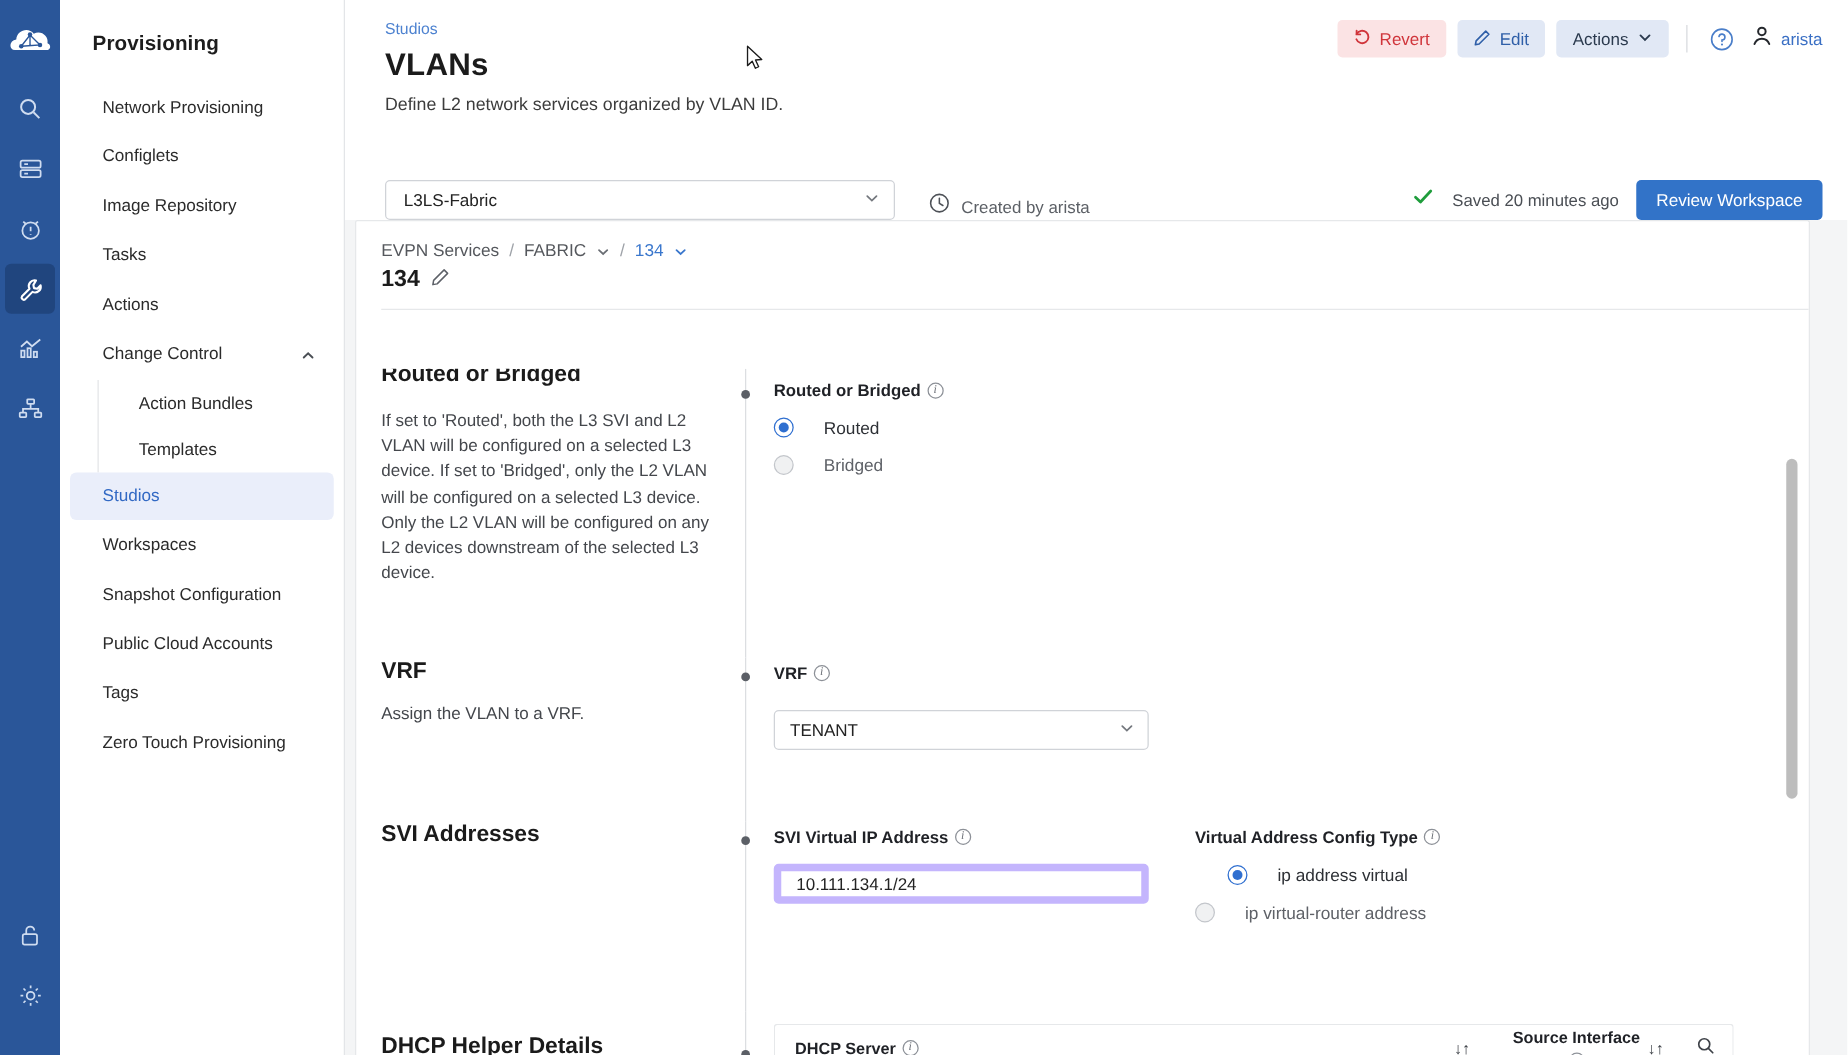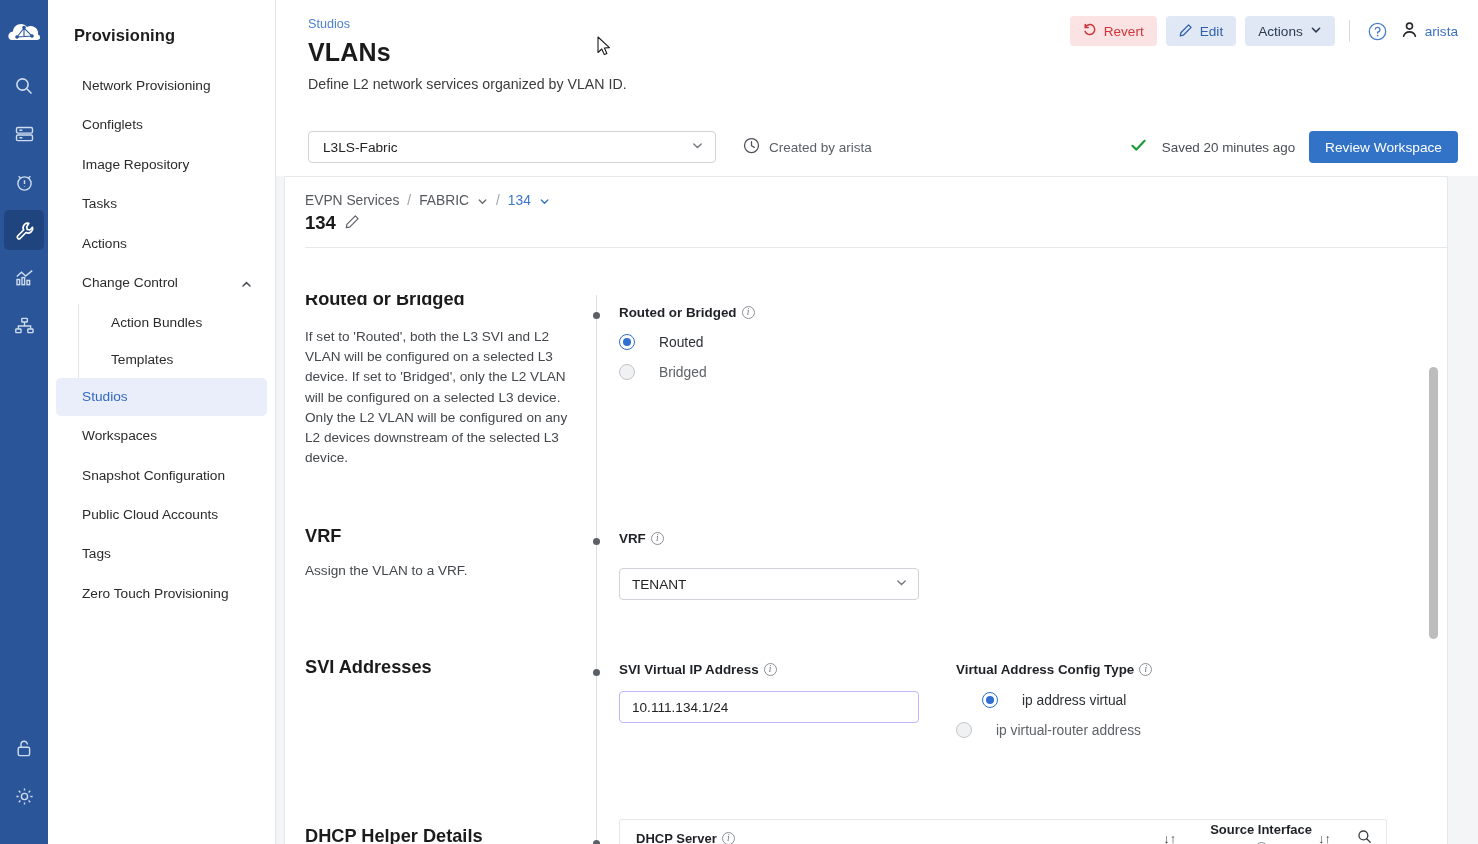--- a/index.html
+++ b/index.html
@@ -95,21 +95,21 @@
   .btn-edit   { background: #e1e8f5; color: #2f5fa8; }
   .btn-actions{ background: #e1e8f5; color: #2b3a4e; }
   .divider-v { width: 1px; height: 22px; background: #d7dade; margin: 0 5px; }
   .icon-btn { background: transparent; border: none; cursor: pointer; display: flex; align-items: center; padding: 0 3px;}
   .user-wrap { display: flex; align-items: center; gap: 6px; cursor: pointer; }
   .user-name { font-size: 13.6px; color: #3a6fc4; }
 
   
   .wsbar {
     height: 58px; flex: 0 0 58px;
-    display: flex; align-items: center;
+    display: flex; align-items: flex-end;
     padding: 0 20px 0 32px;
     position: relative;
   }
   .ws-select {
     width: 408px; height: 32px; border: 1px solid #d0d3d8; border-radius: 4px;
     background: #fff; display: flex; align-items: center; justify-content: space-between;
     padding: 0 11px 0 14px; font-size: 13.7px; color: #232323; cursor: pointer;
   }
   .ws-meta { display: flex; align-items: center; gap: 9px; margin-left: 27px; }
   .ws-meta-text { font-size: 13.5px; color: #5c6066; }
@@ -174,21 +174,21 @@
   .radio-label { font-size: 13.8px; color: #2d3035; }
   .radio-label.dim { color: #5e6167; }
 
   .select-box {
     width: 300px; height: 32px; border: 1px solid #d0d3d8; border-radius: 4px;
     display: flex; align-items: center; justify-content: space-between;
     padding: 0 10px 0 12px; font-size: 13.6px; color: #232323; margin-top: 22px;
     background: #fff; cursor: pointer;
   }
   .text-input {
-    width: 300px; height: 32px; border: 1px solid #c4b5fd; border-radius: 4px;
+    width: 300px; height: 32px; border: 6px solid #c4b5fd; border-radius: 4px;
     padding: 0 12px; font-size: 13.6px; color: #232323; margin-top: 14px;
     background: #fff; font-family: "Liberation Sans", sans-serif;
   }
   .cols { display: flex; gap: 20px; }
   .col { }
   .col-2 { margin-left: 17px; }
 
   .info-i {
     width: 13px; height: 13px; border-radius: 50%;
     border: 1px solid #8c9097; color: #6b6f76;

